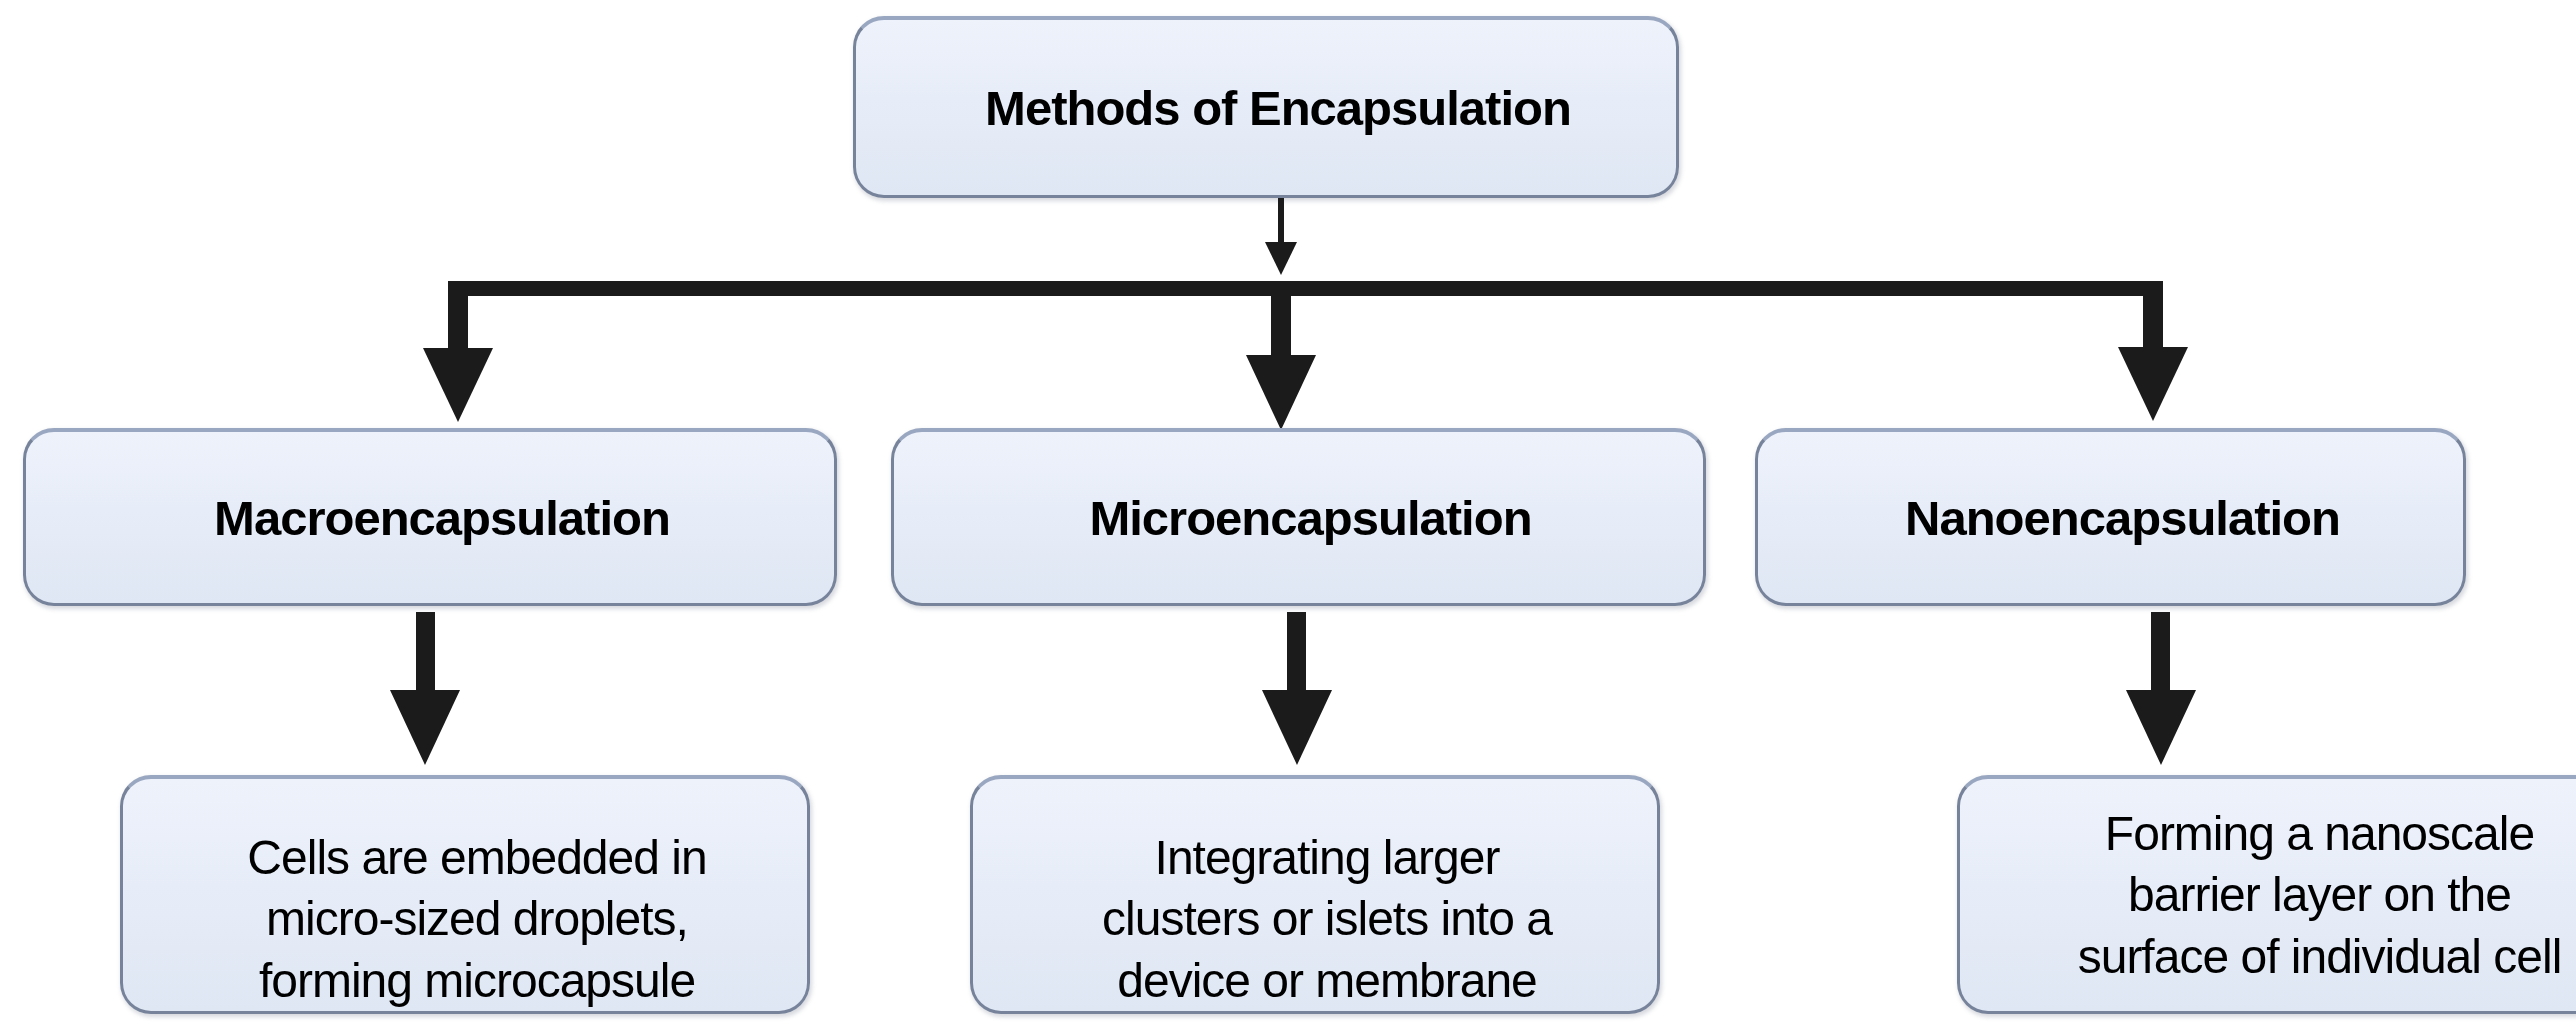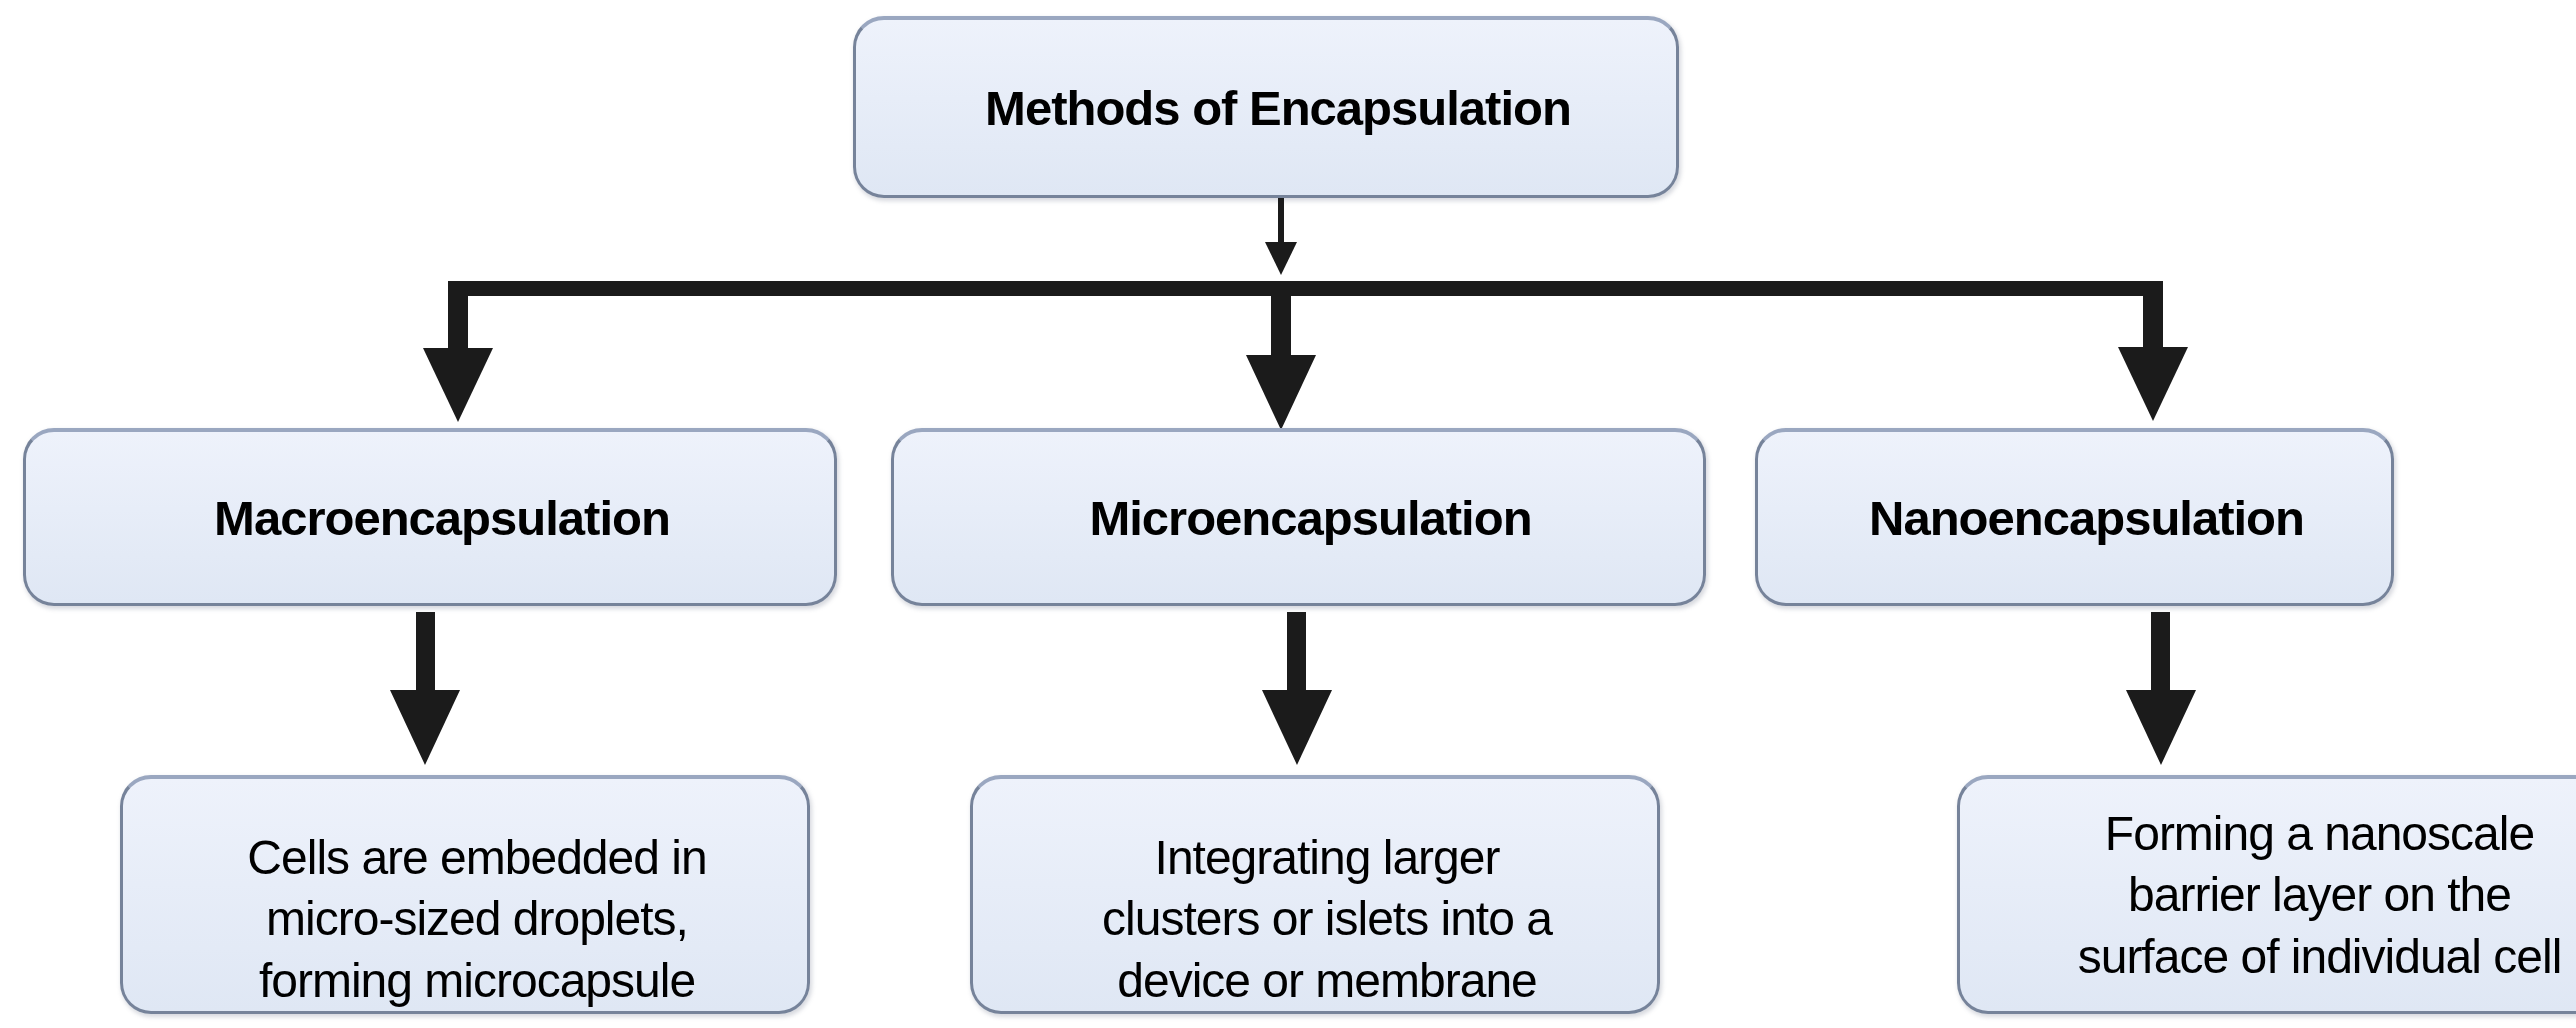--- a/index.html
+++ b/index.html
@@ -26,21 +26,21 @@
     border:3.3px solid var(--box-border);
     border-top:4.7px solid var(--box-border-top);
     border-radius:31px;
     box-shadow:1.3px 2.7px 4.7px rgba(110,120,140,0.28);
     display:flex;align-items:center;justify-content:center;
     text-align:center;color:var(--text);padding-left:24px;
   }
   .box--root {left:853px;top:16px;width:826px;height:182px;}
   .box--micro{left:23px;  top:428px;width:814px;height:178px;}
   .box--macro{left:891px;top:428px;width:815px;height:178px;}
-  .box--nano {left:1755px;top:428px;width:639px;height:178px;}
+  .box--nano {left:1755px;top:428px;width:711px;height:178px;}
   .box--micro-desc{left:120px; top:775px;width:690px;height:239px;align-items:flex-end;}
   .box--macro-desc{left:970px;top:775px;width:690px;height:239px;align-items:flex-end;}
   .box--nano-desc {left:1957px;top:775px;width:701px;height:239px;}
 
   .label{font-weight:bold;font-size:49px;letter-spacing:-1px;}
   .desc{font-size:48px;line-height:1.28;letter-spacing:-1px;white-space:pre-line;}
 
   
   .shaft{position:absolute;background:var(--arrow);}
   .head{

